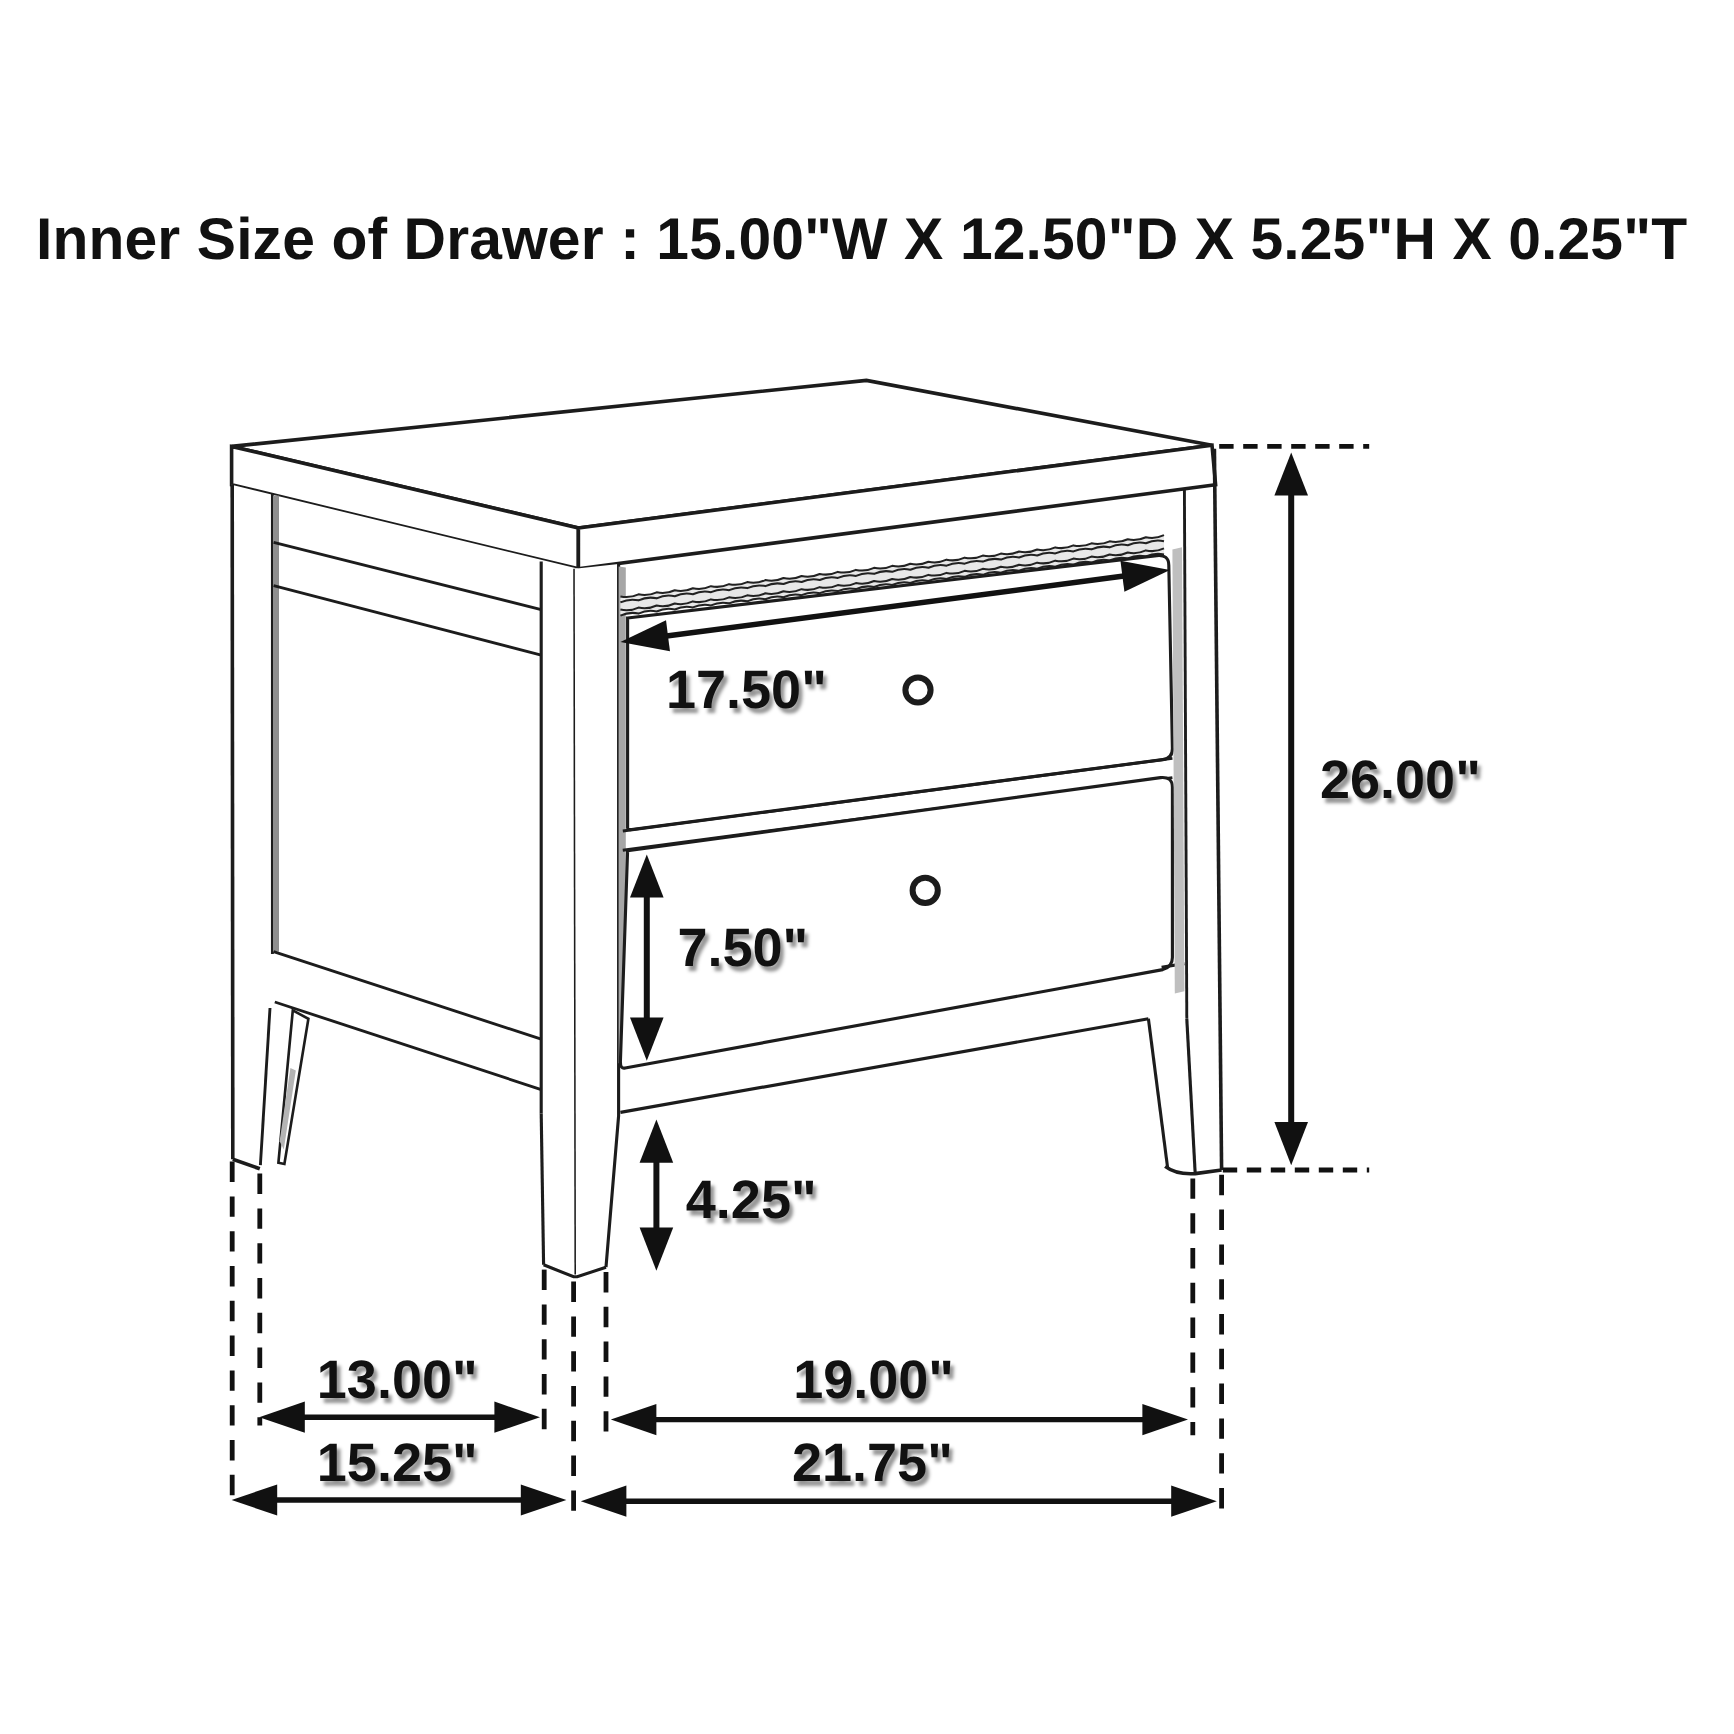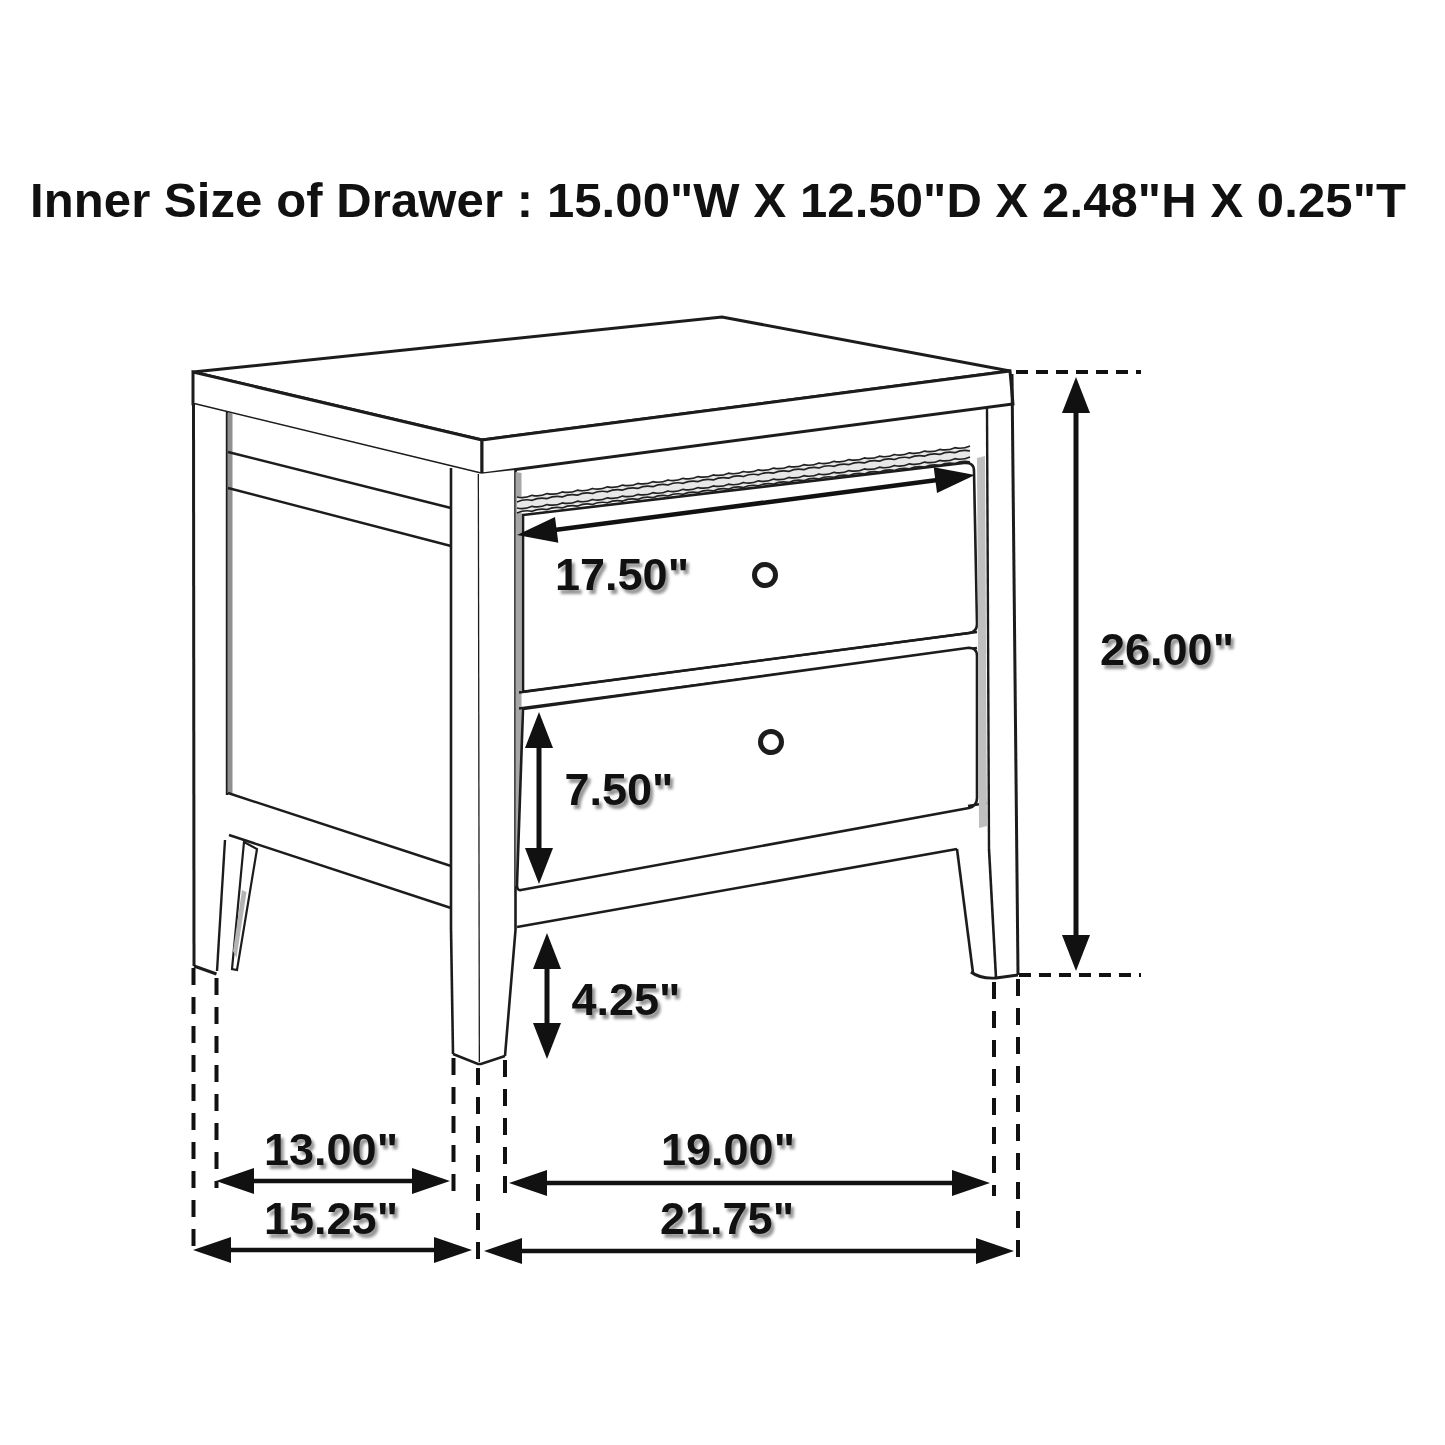--- a/index.html
+++ b/index.html
@@ -2,21 +2,21 @@
 <html><head>
 <meta charset="utf-8">
 <style>
   html,body{margin:0;padding:0;background:#fff;width:1445px;height:1445px;overflow:hidden;}
   .title{position:absolute;left:30px;top:176px;width:1380px;font-family:"Liberation Sans",sans-serif;
          font-weight:bold;font-size:49px;color:#111;white-space:nowrap;letter-spacing:0.1px;line-height:49px;}
 </style>
 </head>
 <body>
 
-<div class="title">Inner Size of Drawer : 15.00"W X 12.50"D X 2.48"H X 0.25"T</div>
+<div class="title">Inner Size of Drawer : 15.00"W X 12.50"D X 5.25"H X 0.25"T</div>
 
 <svg width="1445" height="1445" viewBox="0 0 1445 1445" style="position:absolute;left:0;top:0">
 
 <polygon points="193,372 722,317 1010,371 482,440" fill="#fff" stroke="#1c1c1c" stroke-width="3"></polygon>
 
 <polygon points="193,372 482,440 482,474 193,404" fill="#fff" stroke="#1c1c1c" stroke-width="3"></polygon>
 
 <polygon points="482,440 1010,371 1013,404 482,474" fill="#fff" stroke="#1c1c1c" stroke-width="3"></polygon>
 
 <polygon points="193,404 482,474 482,500 451,493 451,928 453,1054 453,1060 451,1060 227,793 217,970 216.5,974 194,966 193,404" fill="#fff" stroke="none"></polygon>

